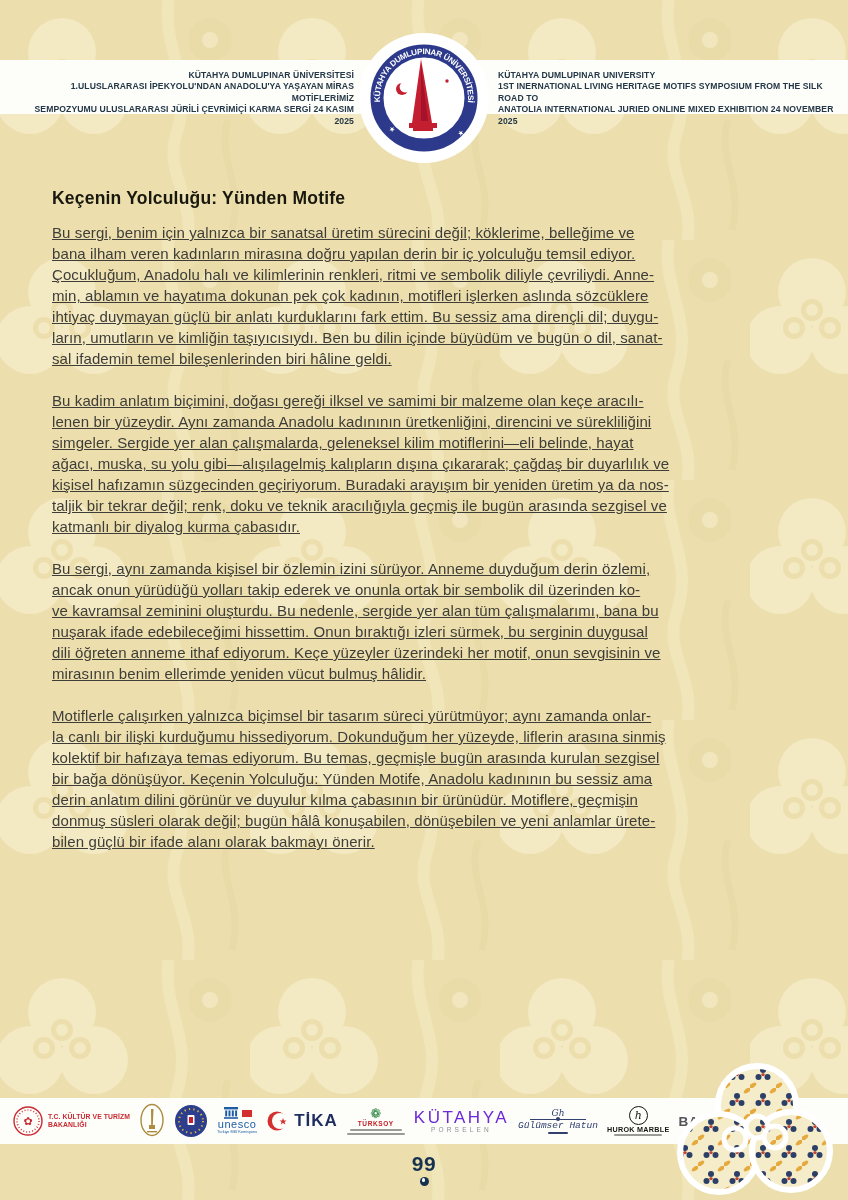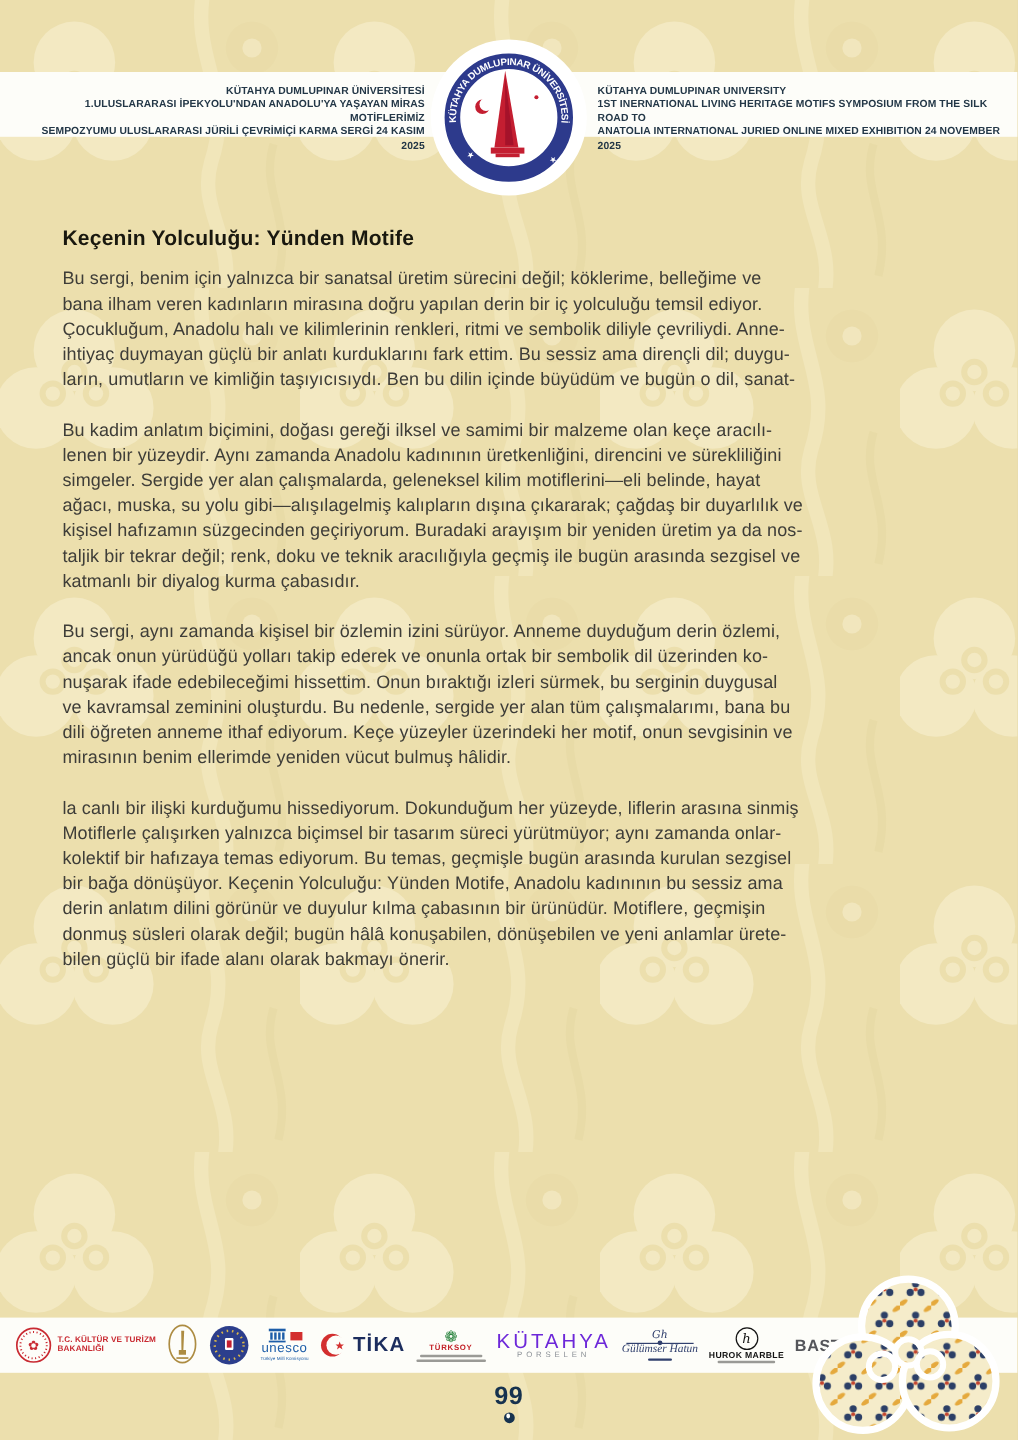--- a/index.html
+++ b/index.html
@@ -13,39 +13,39 @@
                color:#233747;letter-spacing:.1px;z-index:2;}
   .header-text.left{left:18px;width:336px;text-align:right;}
   .header-text.right{left:498px;width:340px;text-align:left;}
   .uni-logo{position:absolute;left:357px;top:31px;z-index:3;}
 
   
   .article-title{position:absolute;left:52px;top:176px;z-index:2;font-size:17.5px;font-weight:bold;
                  color:#19180f;letter-spacing:.2px;text-align:right;}
   .article-body{position:absolute;left:52px;top:222px;width:756px;z-index:2;
                 font-size:15px;color:#3e3d38;letter-spacing:.1px;}
-  .article-body .para{margin:0 0 21px 0;}
+  .article-body .para{margin:0 0 21px 0;text-decoration:underline;}
   .article-body .line{height:21px;line-height:21px;white-space:nowrap;}
 
   
   .footer-band{position:absolute;left:0;top:1098px;width:848px;height:46px;background:#fdfdf9;z-index:1;}
   .footer-logos{position:absolute;left:12px;top:1098px;height:46px;display:flex;align-items:center;
                 gap:9px;z-index:2;}
   .flogo{display:flex;align-items:center;gap:4px;flex:0 0 auto;}
   .flogo .stack{display:flex;flex-direction:column;align-items:center;line-height:1;}
   .ministry-text{font-size:6.8px;font-weight:bold;color:#c92a32;line-height:8px;letter-spacing:.1px;}
   .unesco-word{font-size:11px;font-weight:normal;color:#1d5da8;letter-spacing:.5px;line-height:10px;}
   .unesco-sub{font-size:3.8px;color:#1d5da8;margin-top:1.5px;}
   .unesco-flag{width:10px;height:7px;background:#d32f2f;display:inline-block;margin-left:3px;}
   .tika-word{font-size:17px;font-weight:bold;color:#1c2d5e;letter-spacing:1px;text-align:right;}
   .turksoy-word{font-size:6.5px;font-weight:bold;color:#c22026;letter-spacing:.6px;margin-top:1px;}
   .kporselen-1{font-size:17px;color:#6d28d9;letter-spacing:2.5px;font-weight:normal;}
   .kporselen-2{font-size:6.5px;color:#8b9096;letter-spacing:3.2px;margin-top:1px;}
   .gh-monogram{font-family:"DejaVu Serif",serif;font-style:italic;font-size:9px;color:#31406e;}
-  .gh-word{font-family:Liberation Serif, serif;font-style:italic;font-size:9.5px;color:#31406e;margin-top:1px;}
+  .gh-word{font-family:Liberation Mono, monospace;font-style:italic;font-size:9.5px;color:#31406e;margin-top:1px;}
   .gh-rule{width:56px;height:1px;background:#31406e;margin-top:1px;position:relative;}
   .gh-rule::after{content:"";position:absolute;left:50%;top:-1.5px;width:4px;height:4px;border-radius:50%;
                   background:#31406e;transform:translateX(-50%);}
   .hurok-word{font-size:7.2px;font-weight:bold;color:#141414;letter-spacing:.3px;margin-top:1px;text-align:center;}
   .hurok-circle{width:17px;height:17px;border:1.6px solid #141414;border-radius:50%;display:flex;
                 align-items:center;justify-content:center;font-family:"DejaVu Serif",serif;
                 font-style:italic;font-size:11px;color:#141414;}
   .bastas-word{font-size:13.5px;font-weight:bold;color:#54555a;letter-spacing:.5px;}
   .bastas-grup{font-size:7.5px;font-weight:bold;letter-spacing:.5px;margin-left:1px;}
   .microbar{height:2px;background:#9a9a96;border-radius:1px;margin-top:1.5px;}
@@ -131,43 +131,45 @@
       <circle cx="90" cy="50" r="1.7" fill="#c41e31"></circle>
     </g>
   </svg>
 
   <h1 class="article-title">Keçenin Yolculuğu: Yünden Motife</h1>
   <div class="article-body" id="article-body">
       <div class="para">
         <div class="line">Bu sergi, benim için yalnızca bir sanatsal üretim sürecini değil; köklerime, belleğime ve</div>
         <div class="line">bana ilham veren kadınların mirasına doğru yapılan derin bir iç yolculuğu temsil ediyor.</div>
         <div class="line">Çocukluğum, Anadolu halı ve kilimlerinin renkleri, ritmi ve sembolik diliyle çevriliydi. Anne-</div>
+        <div class="line">min, ablamın ve hayatıma dokunan pek çok kadının, motifleri işlerken aslında sözcüklere</div>
         <div class="line">ihtiyaç duymayan güçlü bir anlatı kurduklarını fark ettim. Bu sessiz ama dirençli dil; duygu-</div>
         <div class="line">ların, umutların ve kimliğin taşıyıcısıydı. Ben bu dilin içinde büyüdüm ve bugün o dil, sanat-</div>
+        <div class="line">sal ifademin temel bileşenlerinden biri hâline geldi.</div>
       </div>
       <div class="para">
         <div class="line">Bu kadim anlatım biçimini, doğası gereği ilksel ve samimi bir malzeme olan keçe aracılı-</div>
         <div class="line">lenen bir yüzeydir. Aynı zamanda Anadolu kadınının üretkenliğini, direncini ve sürekliliğini</div>
         <div class="line">simgeler. Sergide yer alan çalışmalarda, geleneksel kilim motiflerini—eli belinde, hayat</div>
         <div class="line">ağacı, muska, su yolu gibi—alışılagelmiş kalıpların dışına çıkararak; çağdaş bir duyarlılık ve</div>
         <div class="line">kişisel hafızamın süzgecinden geçiriyorum. Buradaki arayışım bir yeniden üretim ya da nos-</div>
         <div class="line">taljik bir tekrar değil; renk, doku ve teknik aracılığıyla geçmiş ile bugün arasında sezgisel ve</div>
         <div class="line">katmanlı bir diyalog kurma çabasıdır.</div>
       </div>
       <div class="para">
         <div class="line">Bu sergi, aynı zamanda kişisel bir özlemin izini sürüyor. Anneme duyduğum derin özlemi,</div>
         <div class="line">ancak onun yürüdüğü yolları takip ederek ve onunla ortak bir sembolik dil üzerinden ko-</div>
+        <div class="line">ve kavramsal zeminini oluşturdu. Bu nedenle, sergide yer alan tüm çalışmalarımı, bana bu</div>
         <div class="line">nuşarak ifade edebileceğimi hissettim. Onun bıraktığı izleri sürmek, bu serginin duygusal</div>
-        <div class="line">ve kavramsal zeminini oluşturdu. Bu nedenle, sergide yer alan tüm çalışmalarımı, bana bu</div>
         <div class="line">dili öğreten anneme ithaf ediyorum. Keçe yüzeyler üzerindeki her motif, onun sevgisinin ve</div>
         <div class="line">mirasının benim ellerimde yeniden vücut bulmuş hâlidir.</div>
       </div>
       <div class="para">
+        <div class="line">Motiflerle çalışırken yalnızca biçimsel bir tasarım süreci yürütmüyor; aynı zamanda onlar-</div>
         <div class="line">la canlı bir ilişki kurduğumu hissediyorum. Dokunduğum her yüzeyde, liflerin arasına sinmiş</div>
-        <div class="line">Motiflerle çalışırken yalnızca biçimsel bir tasarım süreci yürütmüyor; aynı zamanda onlar-</div>
         <div class="line">kolektif bir hafızaya temas ediyorum. Bu temas, geçmişle bugün arasında kurulan sezgisel</div>
         <div class="line">bir bağa dönüşüyor. Keçenin Yolculuğu: Yünden Motife, Anadolu kadınının bu sessiz ama</div>
         <div class="line">derin anlatım dilini görünür ve duyulur kılma çabasının bir ürünüdür. Motiflere, geçmişin</div>
         <div class="line">donmuş süsleri olarak değil; bugün hâlâ konuşabilen, dönüşebilen ve yeni anlamlar ürete-</div>
         <div class="line">bilen güçlü bir ifade alanı olarak bakmayı önerir.</div>
       </div>
     </div>
 
   <div class="footer-band"></div>
 

